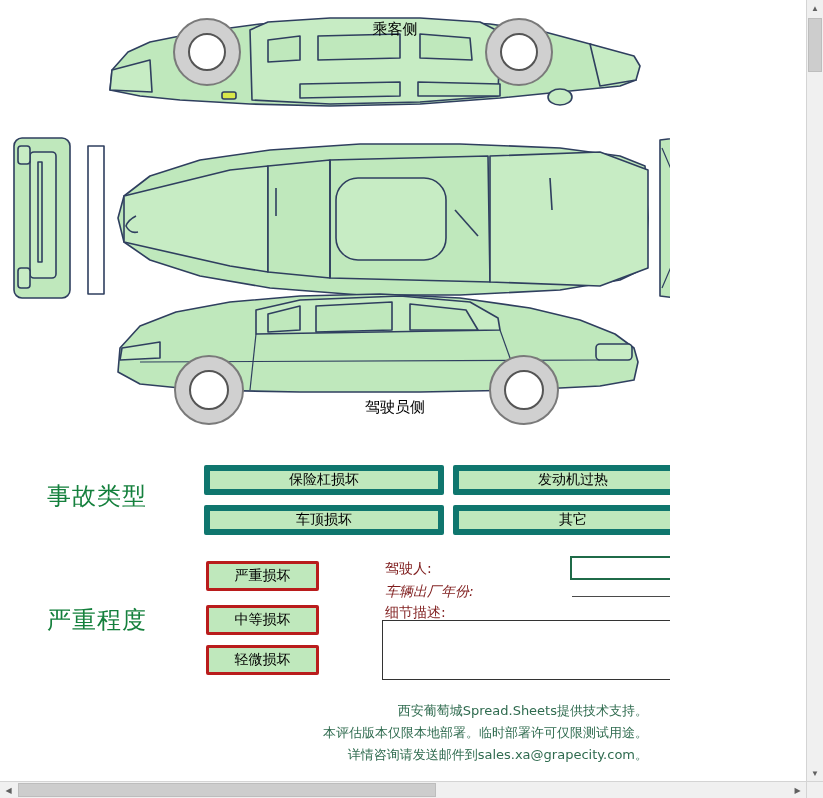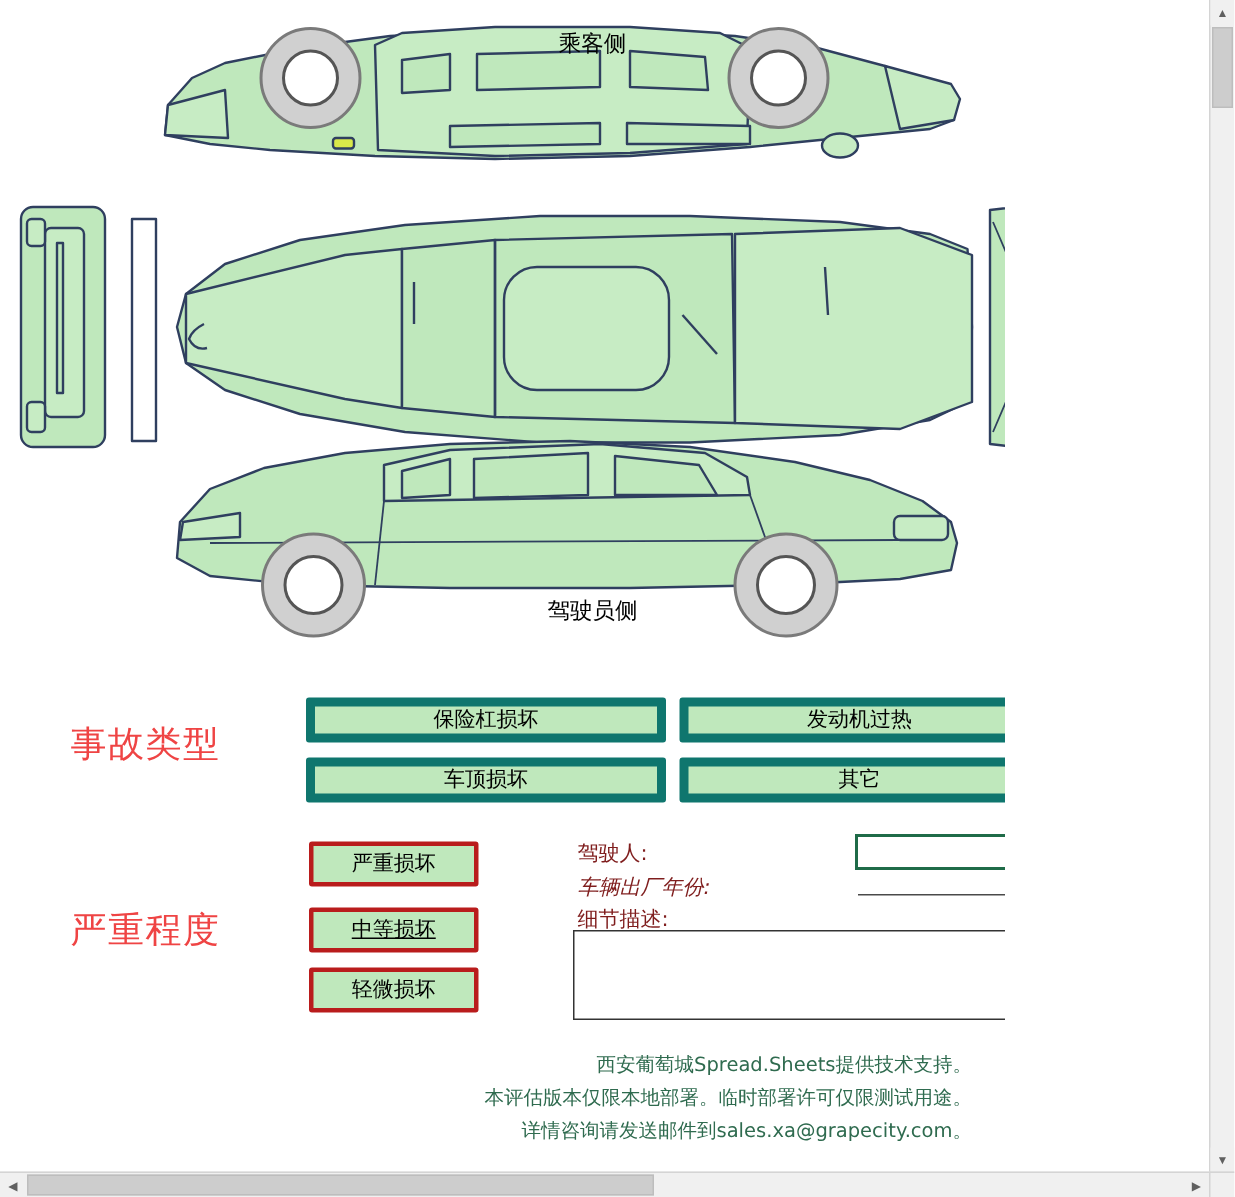--- a/index.html
+++ b/index.html
@@ -98,21 +98,21 @@
     color: #000;
     font-family: "DejaVu Sans", sans-serif;
   }
   .label-top { top: 20px; }
   .label-bottom { top: 398px; }
 
   
   .section-title {
     position: absolute;
     font-size: 24px;
-    color: #ef4444;
+    color: #15803d;
     font-family: "DejaVu Sans", sans-serif;
     letter-spacing: 1px;
   }
   #accident-title { left: 47px; top: 480px; }
   #severity-title { left: 47px; top: 604px; }
 
   .btn-wide {
     position: absolute;
     width: 240px;
     height: 30px;
@@ -286,21 +286,21 @@
     <div id="accident-title" class="section-title">事故类型</div>
 
     <div class="btn-wide" style="left:204px; top:465px;">保险杠损坏</div>
     <div class="btn-wide" style="left:453px; top:465px;">发动机过热</div>
     <div class="btn-wide" style="left:204px; top:505px;">车顶损坏</div>
     <div class="btn-wide" style="left:453px; top:505px;">其它</div>
 
     <div id="severity-title" class="section-title">严重程度</div>
 
     <div class="btn-small" style="top:561px;">严重损坏</div>
-    <div class="btn-small" style="top:605px;text-decoration:underline;">中等损坏</div>
+    <div class="btn-small" style="top:605px;">中等损坏</div>
     <div class="btn-small" style="top:645px;">轻微损坏</div>
 
     <div class="field-label" style="left:385px; top:560px;">驾驶人:</div>
     <div class="field-box" style="left:570px; top:556px; width:190px; height:24px;">
       <span class="handle"></span>
     </div>
 
     <div class="field-label" style="left:385px; top:583px;font-style:italic;">车辆出厂年份:</div>
     <div class="field-underline" style="left:572px; top:596px; width:188px;"></div>
 

